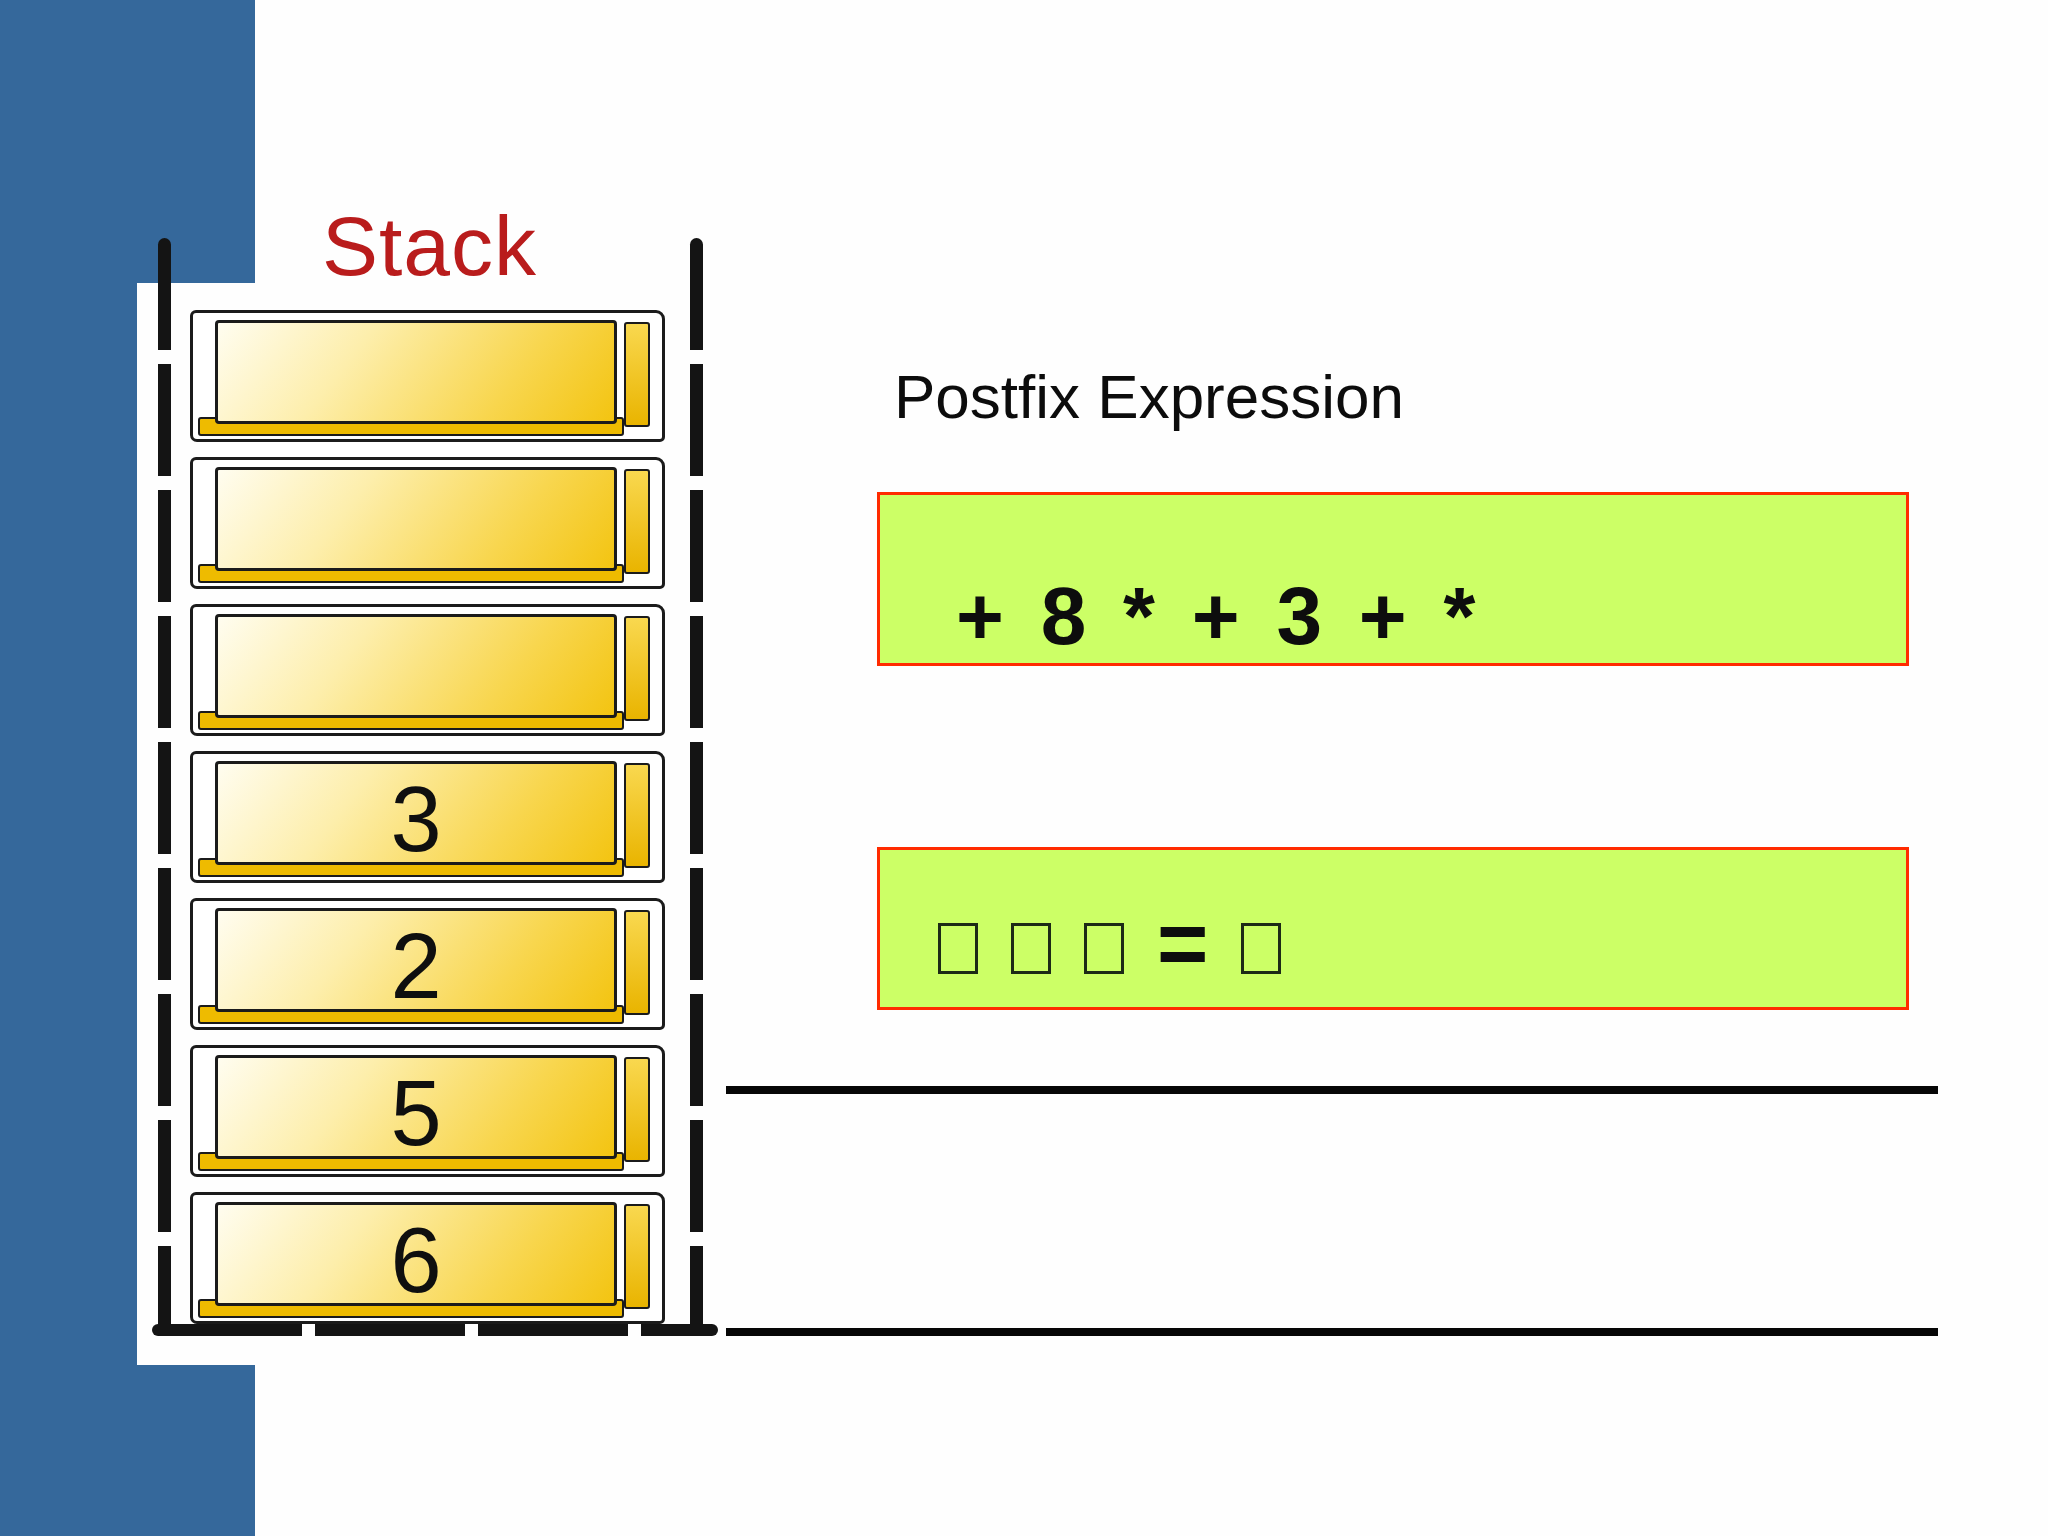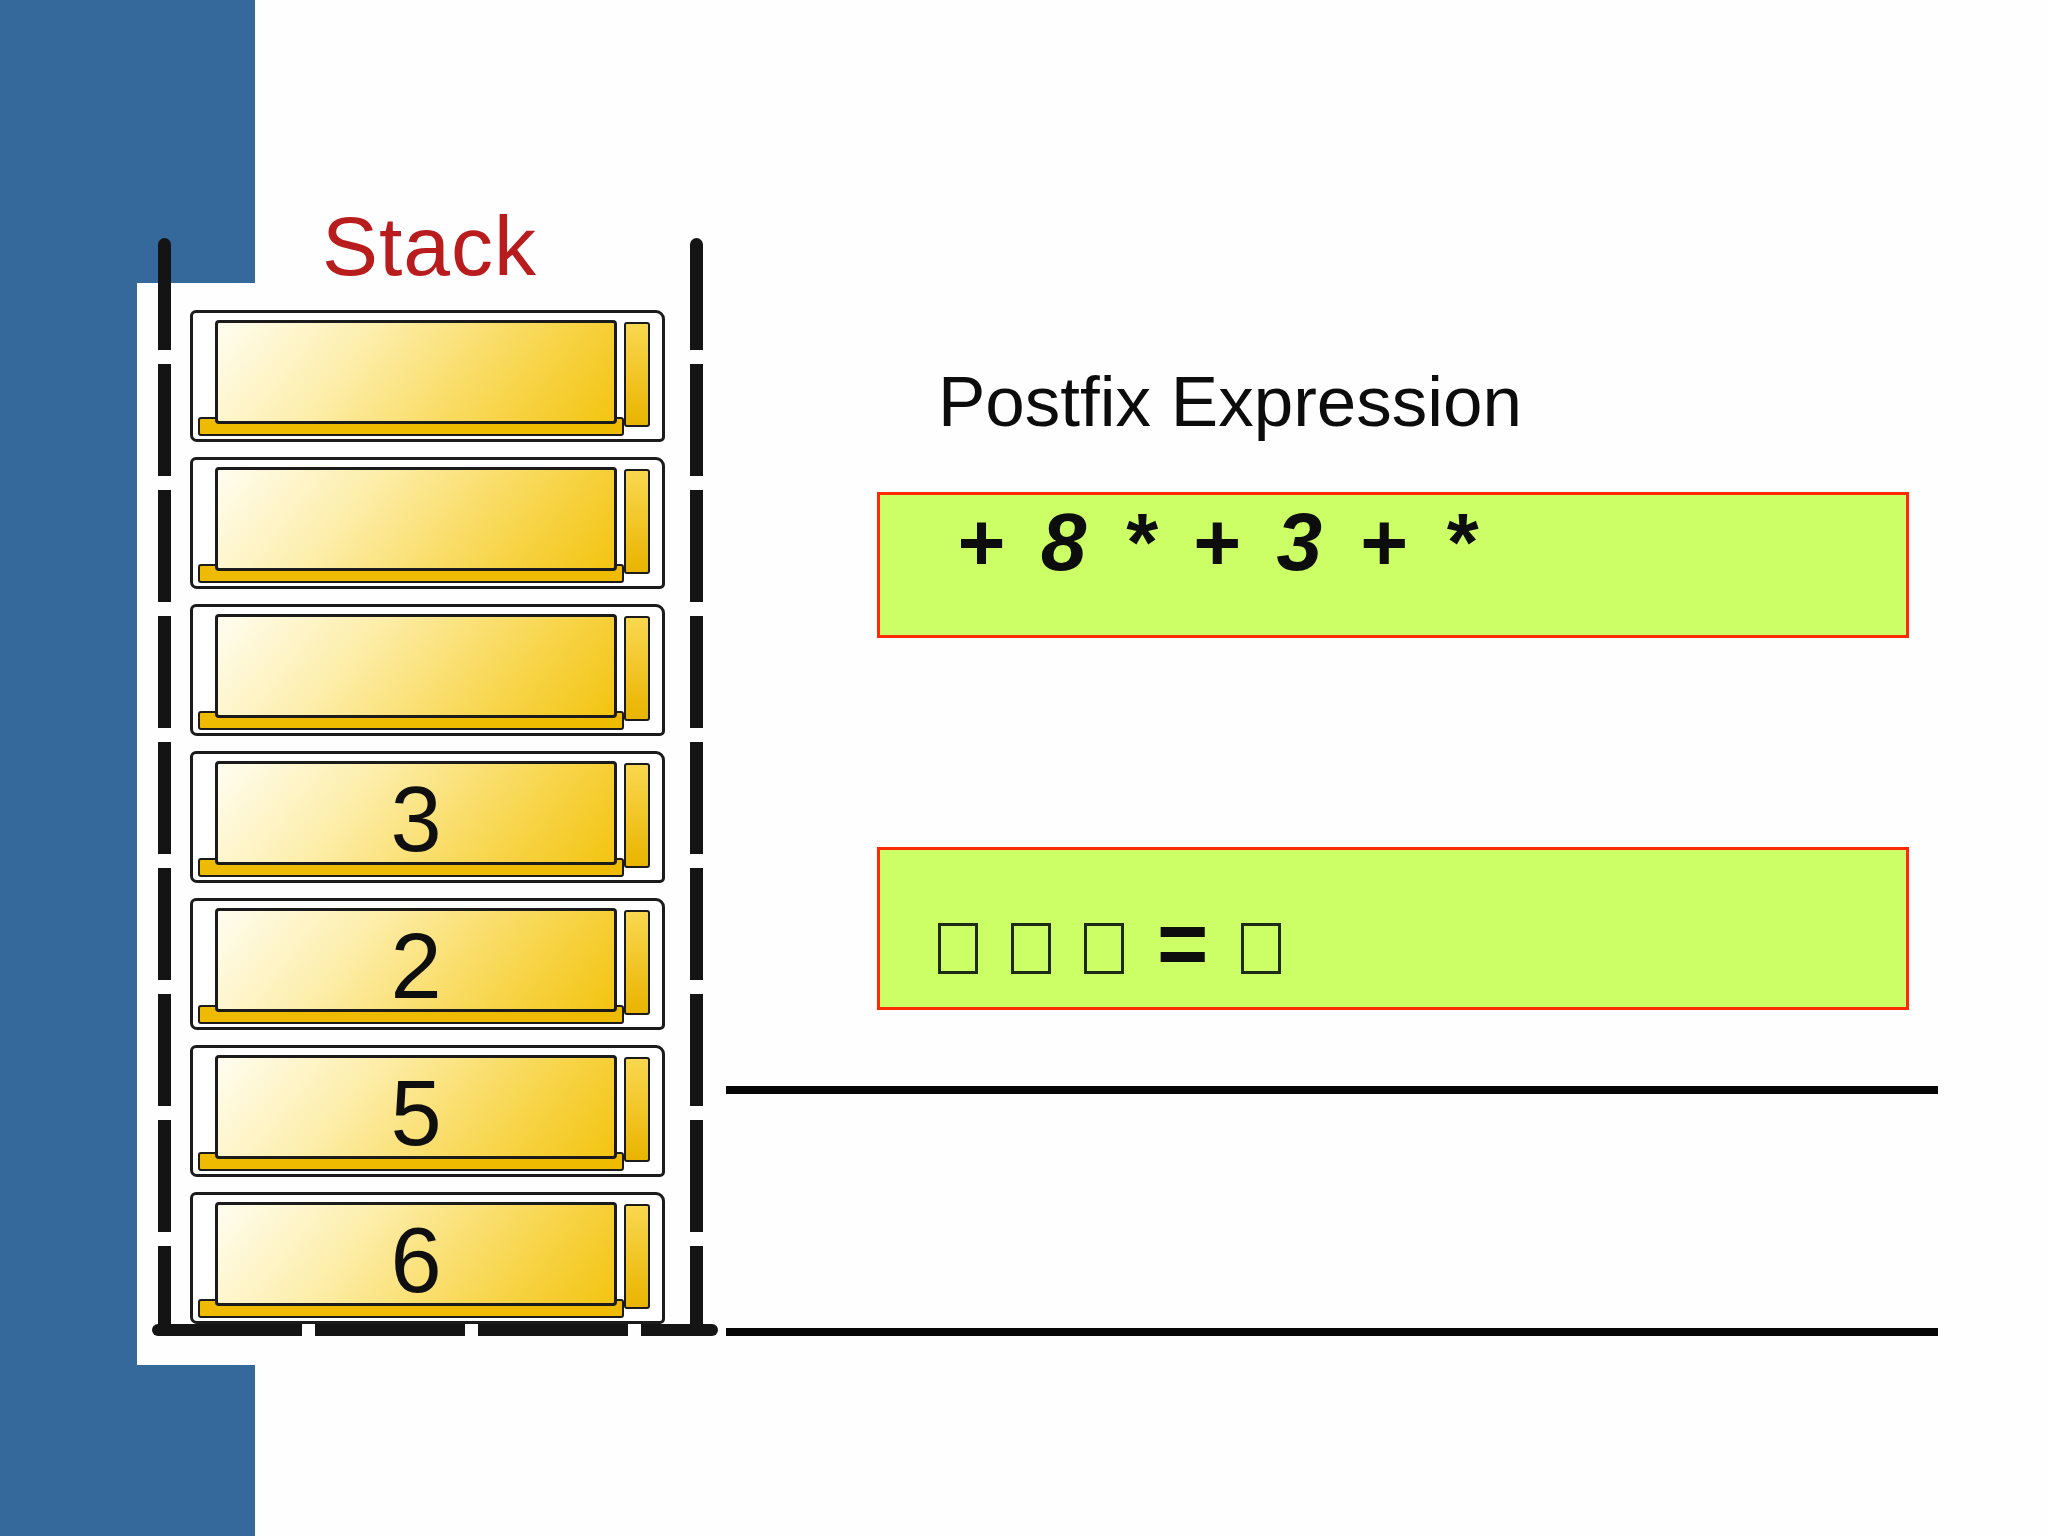--- a/index.html
+++ b/index.html
@@ -51,27 +51,27 @@
   }
   .cell-front{
     position:absolute;left:22px;top:7px;width:396px;height:98px;
     border:3px solid #1b1b1b;border-radius:4px;
     background:linear-gradient(128deg,#fffdf0 0%,#fdeeab 34%,#f8d64e 72%,#f3c411 100%);
     display:flex;align-items:flex-end;justify-content:center;
   }
   .cell-value{font-size:92px;line-height:0.92;color:#0f0f0f;}
 
   
-  .postfix-title{position:absolute;left:938px;top:366px;font-size:71px;line-height:1.0;color:#0c0c0c;}
+  .postfix-title{position:absolute;left:894px;top:366px;font-size:62px;line-height:1.0;color:#0c0c0c;}
   .hl-box{
     position:absolute;left:877px;width:1032px;box-sizing:border-box;
     background:var(--highlight-green,#ccff66);
     border:3px solid var(--highlight-border-red,#ff2b00);
   }
-  .expr-box{top:492px;height:146px;display:flex;align-items:flex-start;font-style:italic;}
+  .expr-box{top:492px;height:174px;display:flex;align-items:flex-end;}
   .expr-text{margin-left:76px;font-size:82px;font-weight:bold;letter-spacing:7px;color:#0d0d0d;white-space:pre;}
   .result-box{top:847px;height:163px;display:flex;align-items:center;}
   .result-row{display:flex;align-items:center;gap:33px;margin-left:58px;position:relative;top:20px;}
   .tofu{width:40px;height:51px;border:3px solid #1c2a16;box-sizing:border-box;background:transparent;}
   .equals{font-size:88px;font-weight:bold;color:#0d0d0d;transform:scaleY(1.05);line-height:0;position:relative;top:-6px;}
 
   
   .rule{position:absolute;left:726px;width:1212px;height:8px;background:#060606;}
   .rule-1{top:1086px;}
   .rule-2{top:1328px;}

